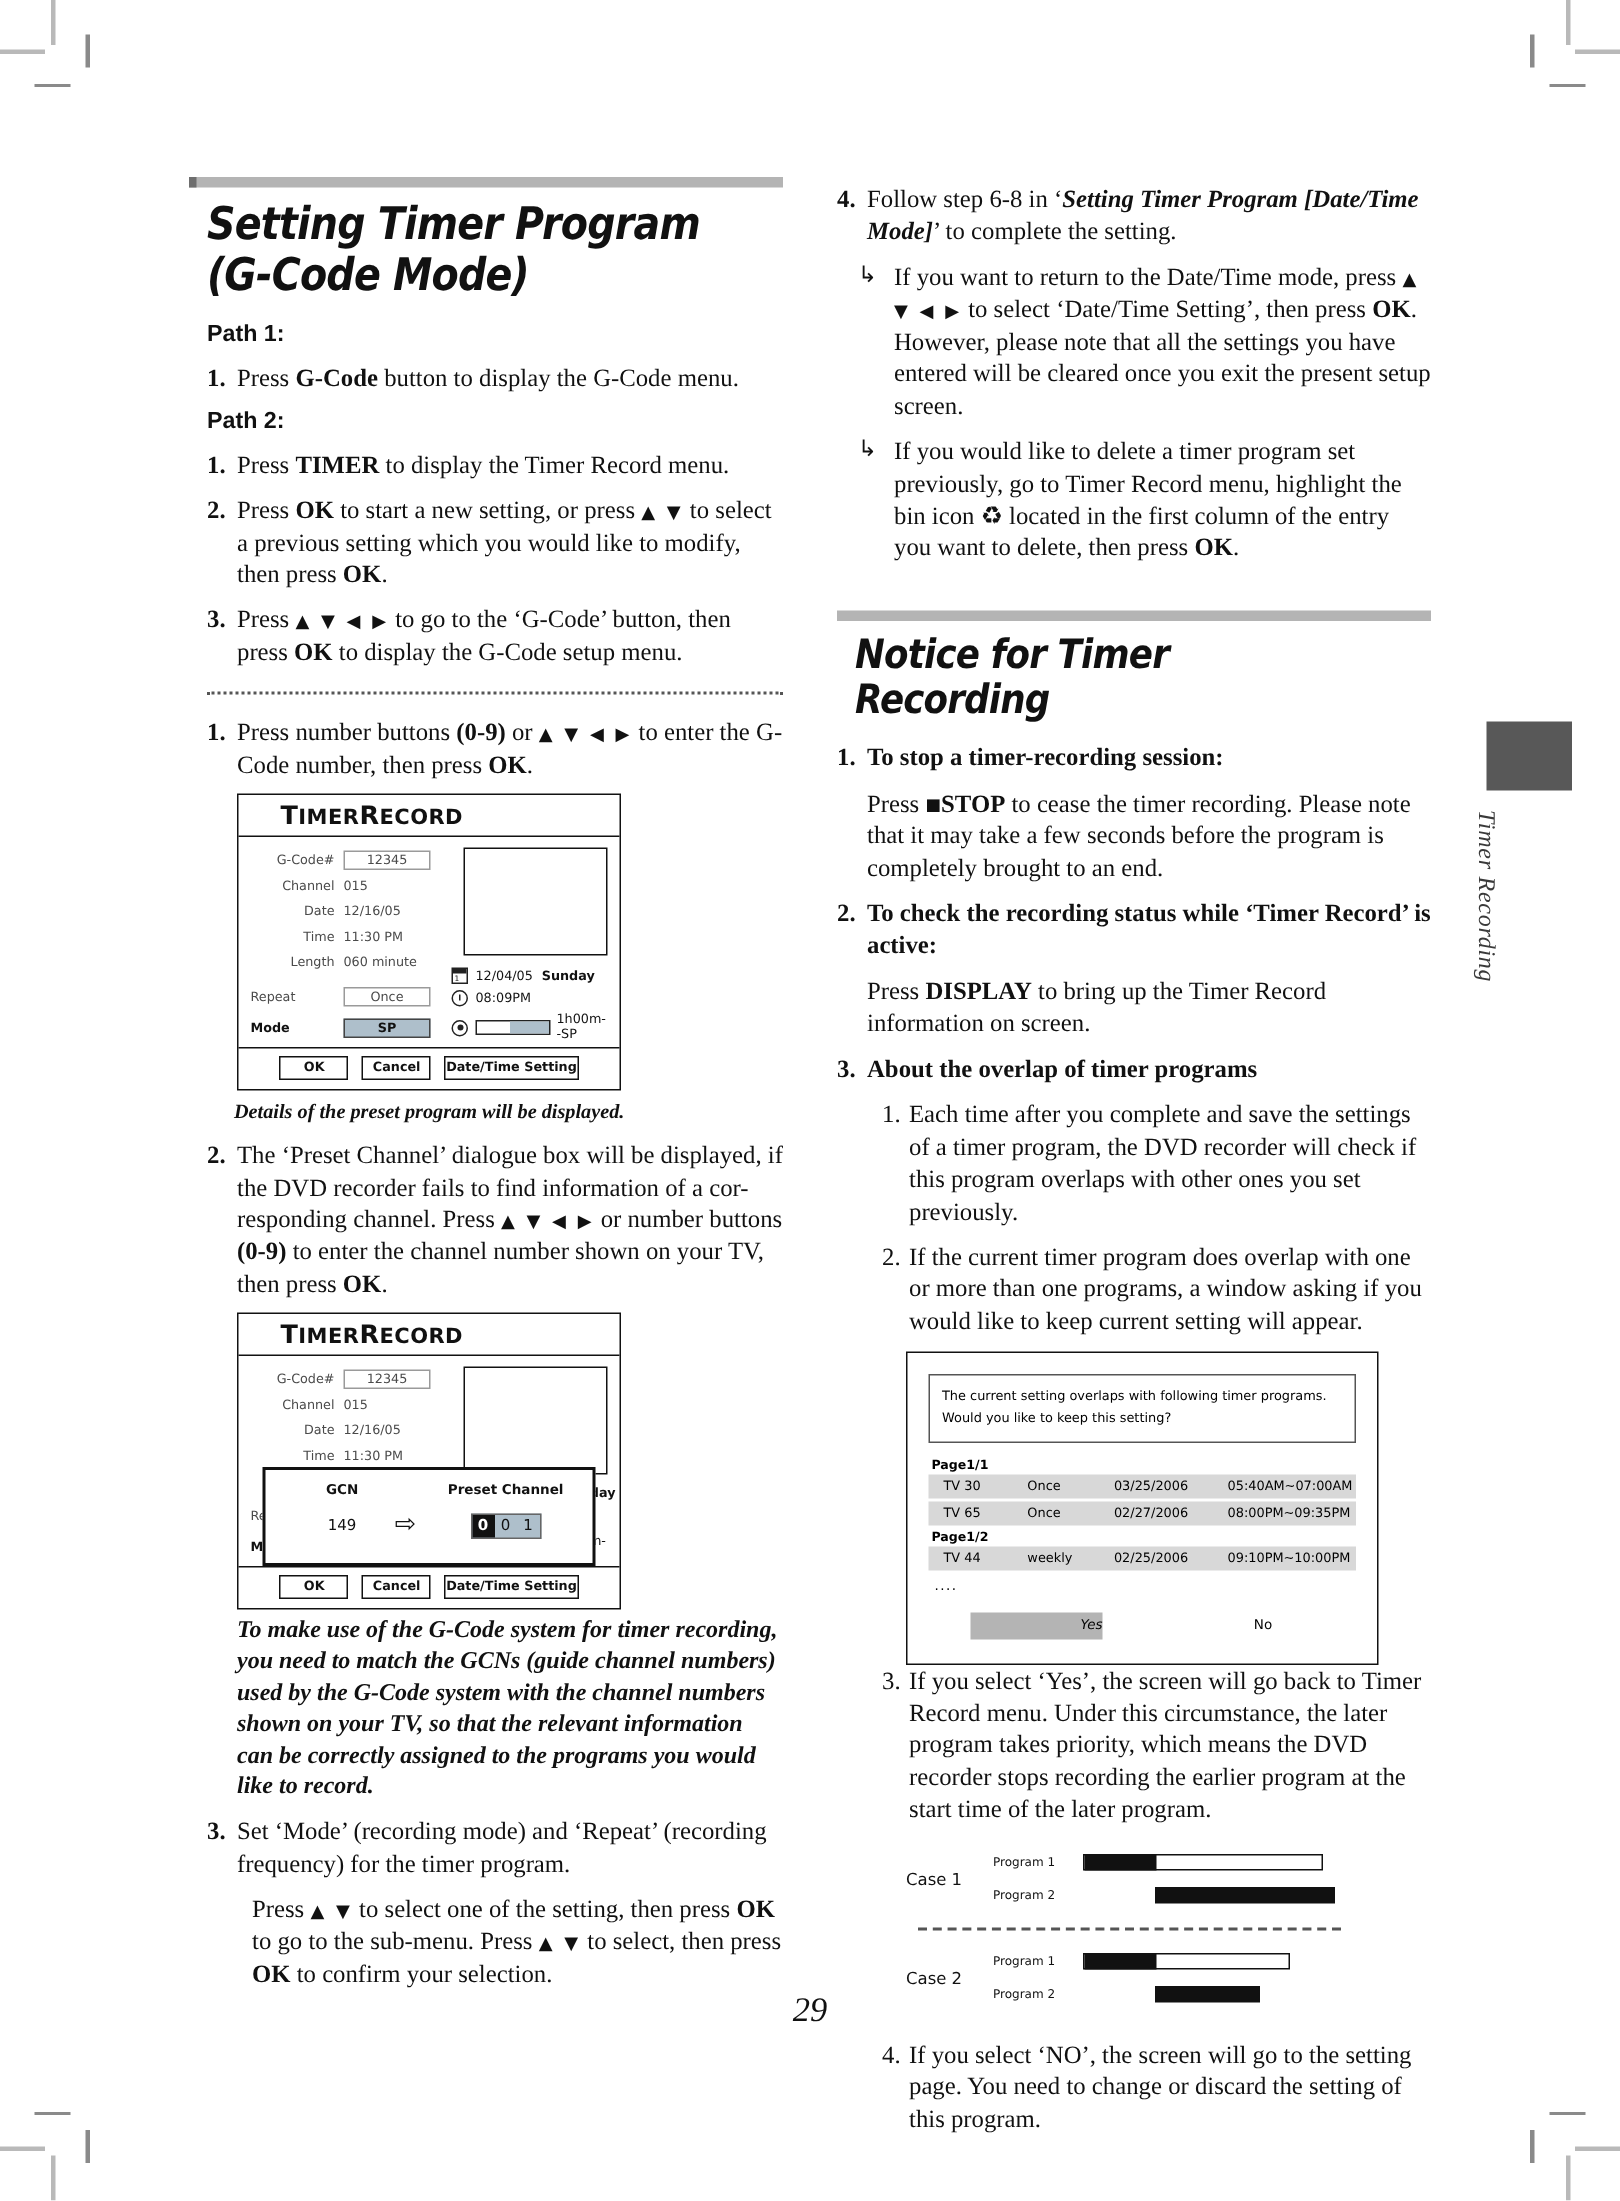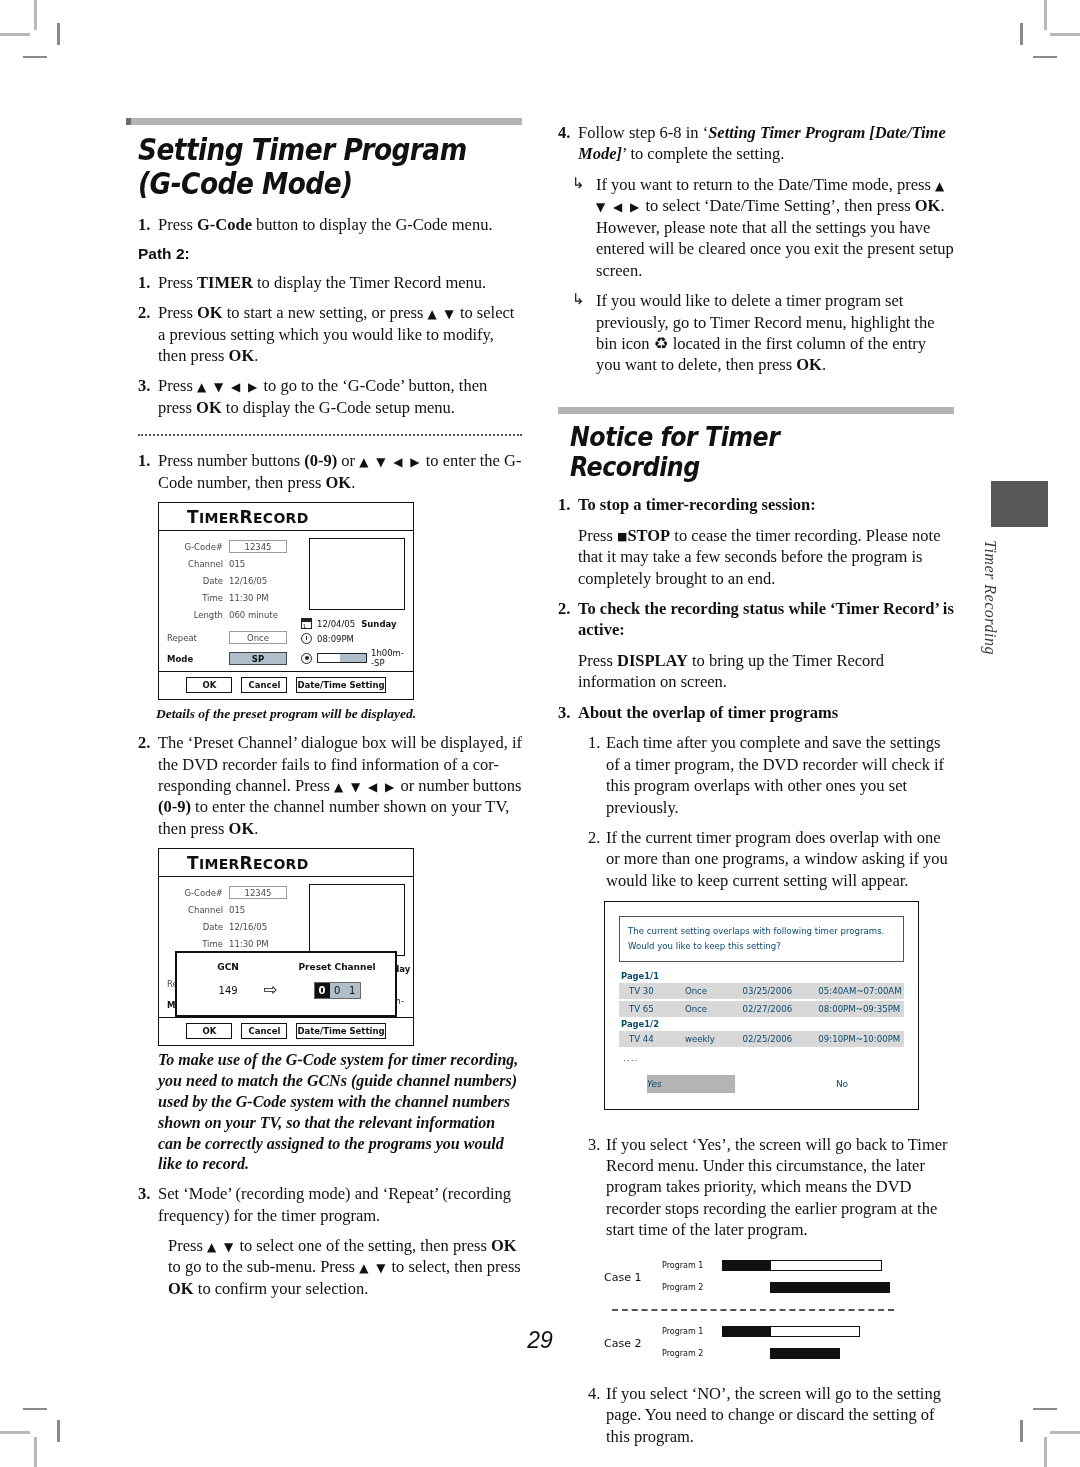--- a/index.html
+++ b/index.html
@@ -164,42 +164,42 @@
   }
   .gcn-r .c { width: 118px; display: flex; justify-content: center; }
   .digits { display: flex; border: 1px solid #666; background: #aebfcb; }
   .digits span {
     width: 15px; height: 15px; line-height: 15px; text-align: center; font-size: 10px;
   }
   .digits span.hl { background: #111; color: #fff; font-weight: bold; }
 
   
   .ov {
-    width: 315px; margin: 10px 0 24px 46px;
+    width: 315px; margin: 10px 0 0 46px;
     border: 1.6px solid #111; background: #fff;
-    font-family: "DejaVu Sans", sans-serif; color: #0c4a6e;
+    font-family: "DejaVu Sans", sans-serif; color: #000000;
     padding: 14px 14px 16px 14px;
   }
   .ov-msg {
     border: 1.2px solid #555; padding: 7px 8px; font-size: 8.6px; line-height: 1.7;
     margin-bottom: 9px;
   }
   .ov-page { font-size: 8.4px; font-weight: bold; margin: 0 0 2px 2px; }
   .ov-row {
     display: flex; background: #d8d8d8; font-size: 8.6px;
     padding: 3px 0 3px 10px; margin-bottom: 2px;
   }
   .ov-row .c1 { width: 62px; }
   .ov-row .c2 { width: 64px; }
   .ov-row .c3 { width: 84px; }
   .ov-row .c4 { width: 95px; }
   .ov-dots { font-size: 9px; margin: 6px 0 0 4px; letter-spacing: 1px; }
   .ov-btns { display: flex; margin-top: 12px; padding-left: 28px; }
   .ov-yes {
-    width: 88px; text-align: left; background: #b4b4b4; font-size: 9px;
+    width: 88px; text-align: right; background: #b4b4b4; font-size: 9px;
     padding: 4px 0; font-weight: normal; font-style: italic;
   }
   .ov-no { width: 90px; text-align: center; font-size: 9px; padding: 4px 0; margin-left: 62px; }
 
   
   .cases {
     width: 290px; margin: 10px 0 14px 46px;
     font-family: "DejaVu Sans", sans-serif; font-size: 8px; color: #111;
   }
   .case-blk { position: relative; padding: 4px 0; }
@@ -228,21 +228,21 @@
     font-family: "Liberation Serif", serif;
     font-style: italic; font-size: 16px; color: #3a3a3a;
     writing-mode: vertical-rl;
     letter-spacing: .5px;
   }
 
   
   .pageno {
     position: absolute; left: 0; right: 0; top: 1327px;
     text-align: center; font-style: italic; font-size: 23px;
-    font-family: Liberation Sans, sans-serif; color: #111;
+    font-family: Liberation Serif, serif; color: #111;
   }
 </style>
 </head>
 <body>
 
 <div class="crop light" style="left:34px;top:0px;width:3px;height:30px;"></div>
 <div class="crop light" style="left:0px;top:33px;width:30px;height:3px;"></div>
 <div class="crop" style="left:57px;top:23px;width:3px;height:22px;"></div>
 <div class="crop" style="left:23px;top:56px;width:24px;height:2px;"></div>
 
@@ -263,20 +263,21 @@
 
 <div class="col-left">
 
   <div class="sec-rule"></div>
   <h1 class="sec-title">
     <span>Setting Timer Program</span>
     <span>(G-Code Mode)</span>
   </h1>
 
 
+  <div class="sub-head"><span>Path 1:</span></div>
 
   <div class="item">
     <span class="n">1.</span>
     <span class="t"><span>Press </span><b>G-Code</b><span> button to display the G-Code menu.</span></span>
   </div>
 
   <div class="sub-head"><span>Path 2:</span></div>
 
   <div class="item">
     <span class="n">1.</span>

